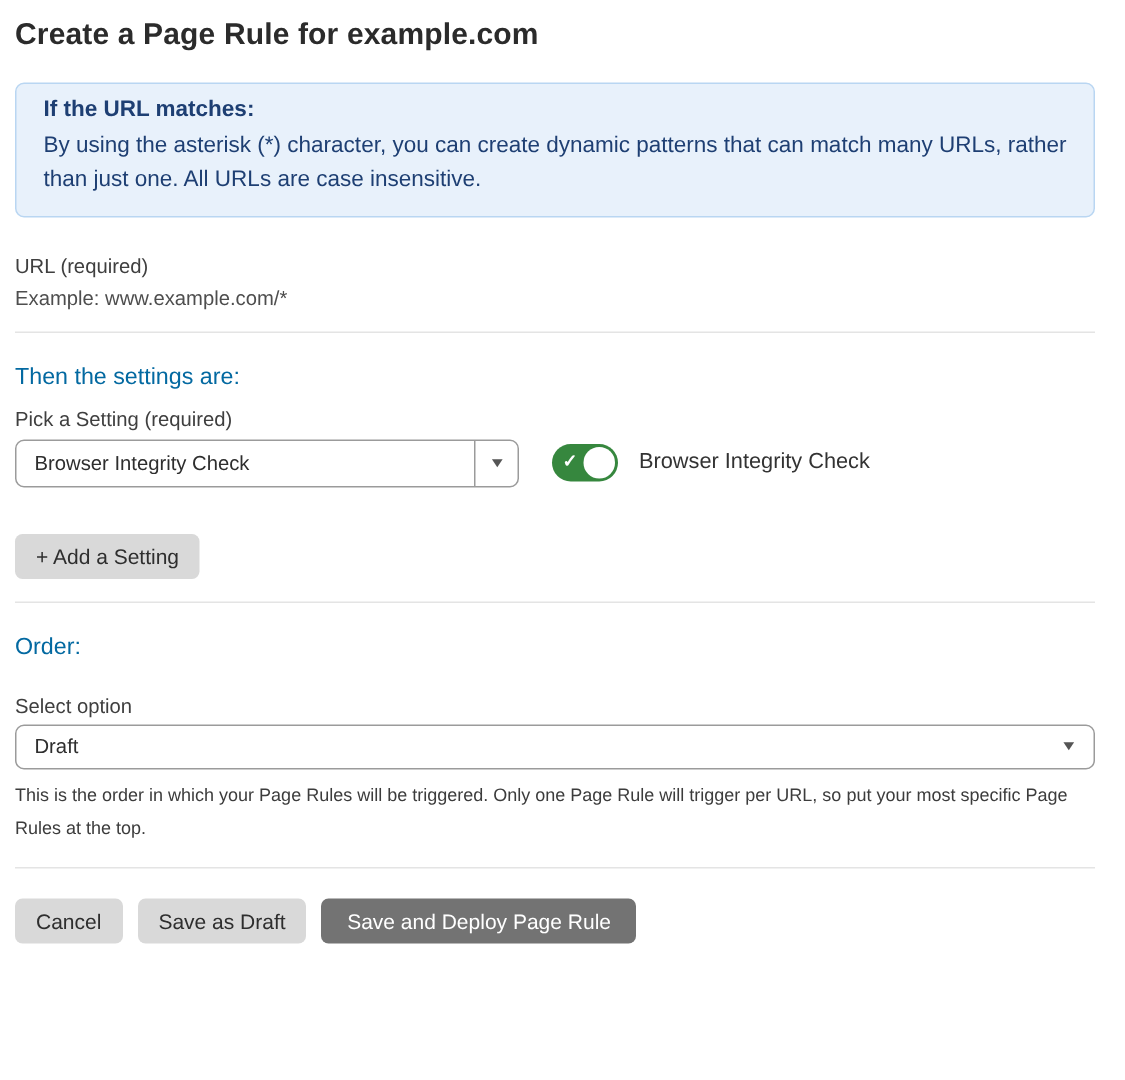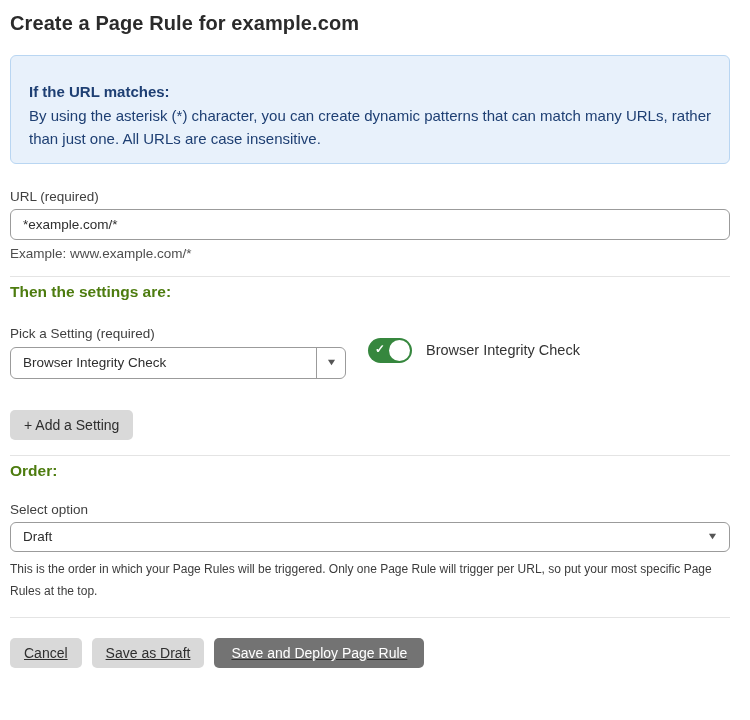--- a/index.html
+++ b/index.html
@@ -16,21 +16,21 @@
     font-weight: 700;
     color: #2b2b2b;
     letter-spacing: 0.1px;
   }
 
   .info-box {
     margin-top: 20px;
     background: #e8f1fb;
     border: 1px solid #b9d6f2;
     border-radius: 6px;
-    padding: 24px 18px 12px 18px;
+    padding: 5px 18px 12px 18px;
     color: #1e3f73;
     font-size: 15px;
     line-height: 23.5px;
   }
   .info-heading { font-weight: 700; }
   .info-link {
     color: #2b64d9;
     text-decoration: underline;
     cursor: pointer;
   }
@@ -61,28 +61,29 @@
 
   .divider {
     border: none;
     border-top: 1px solid #e4e4e4;
     margin: 15px 0 0 0;
     width: 720px;
   }
 
   .section-heading {
     font-size: 15.5px;
-    font-weight: 700;
-    color: #4d7c0f;
-    margin-top: 6px;
+    font-weight: 400;
+    color: #0369a1;
+    margin-top: 21px;
   }
 
   .picker-row {
-    margin-top: 25px;
-    display: flex;
+    margin-top: 11px;
+    display: flex;
+    align-items: flex-end;
   }
   .picker-col .field-label { margin-bottom: 6px; }
   .select-box {
     display: flex;
     align-items: center;
     height: 32px;
     border: 1px solid #9b9b9b;
     border-radius: 6px;
     background: #fff;
     cursor: pointer;
@@ -177,40 +178,38 @@
     margin-top: 6px;
     font-size: 12px;
     color: #3c3c3c;
     line-height: 22px;
     width: 720px;
   }
 
   .footer-row {
     margin-top: 20px;
     display: flex;
-    text-decoration: underline;
   }
   .footer-row .btn + .btn { margin-left: 10px; }
   .footer-row .btn-blue { margin-left: 17px; }
 </style>
 </head>
 <body>
 
 <div class="container">
 
   <h1 class="page-title">Create a Page Rule for example.com</h1>
 
   <div class="info-box">
     <div class="info-heading">If the URL matches:</div>
     <div class="info-body">By using the asterisk (*) character, you can create dynamic patterns that can match many URLs, rather than just one. All URLs are case insensitive.</div>
   </div>
 
   <div class="url-group">
     <div class="field-label">URL (required)</div>
-    <input class="text-input" type="text" value="*example.com/*" style="">
     <div class="hint">Example: www.example.com/*</div>
   </div>
 
   <hr class="divider">
 
   <div class="section-heading">Then the settings are:</div>
 
   <div class="picker-row">
     <div class="picker-col">
       <div class="field-label">Pick a Setting (required)</div>

